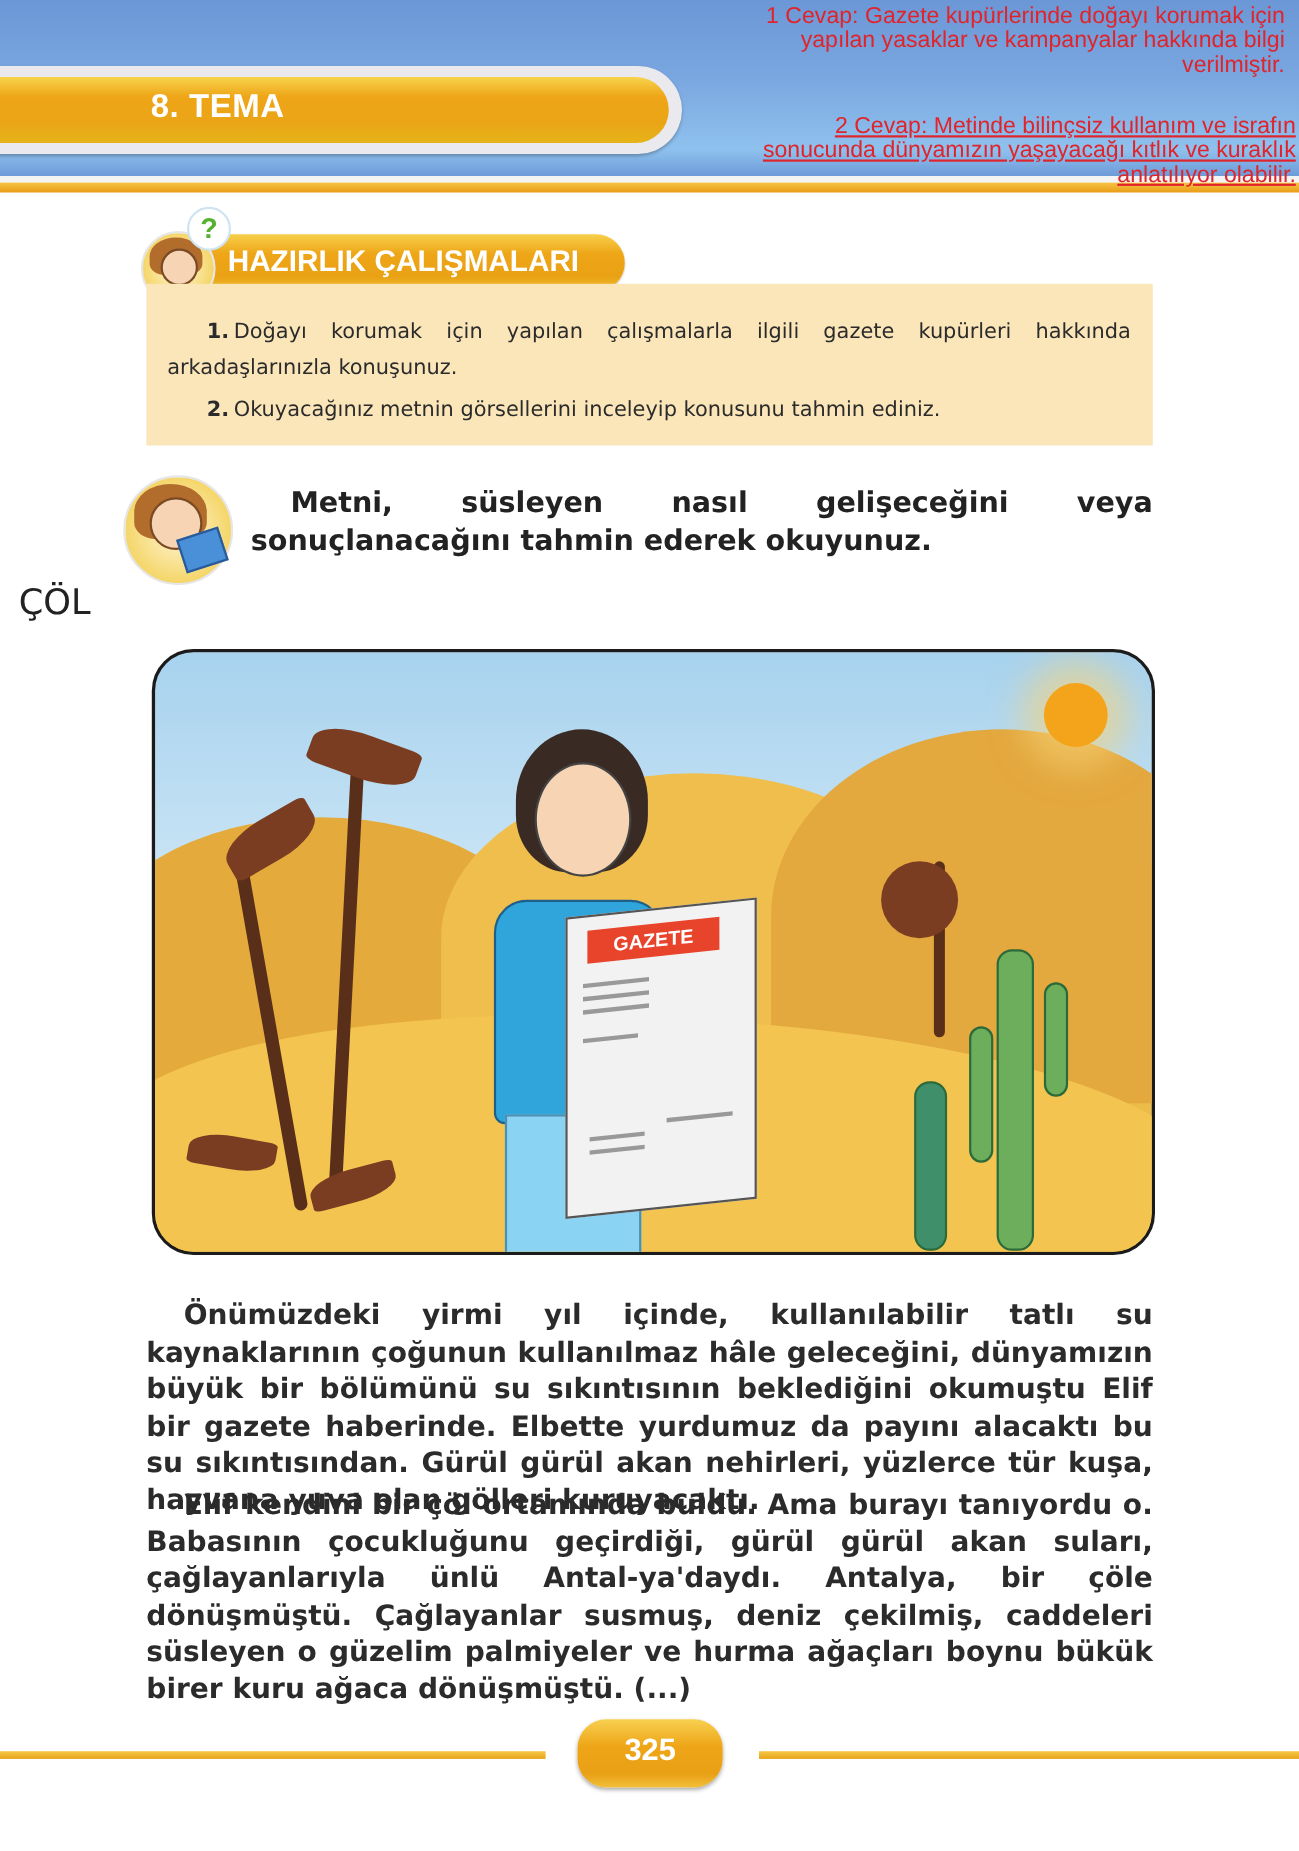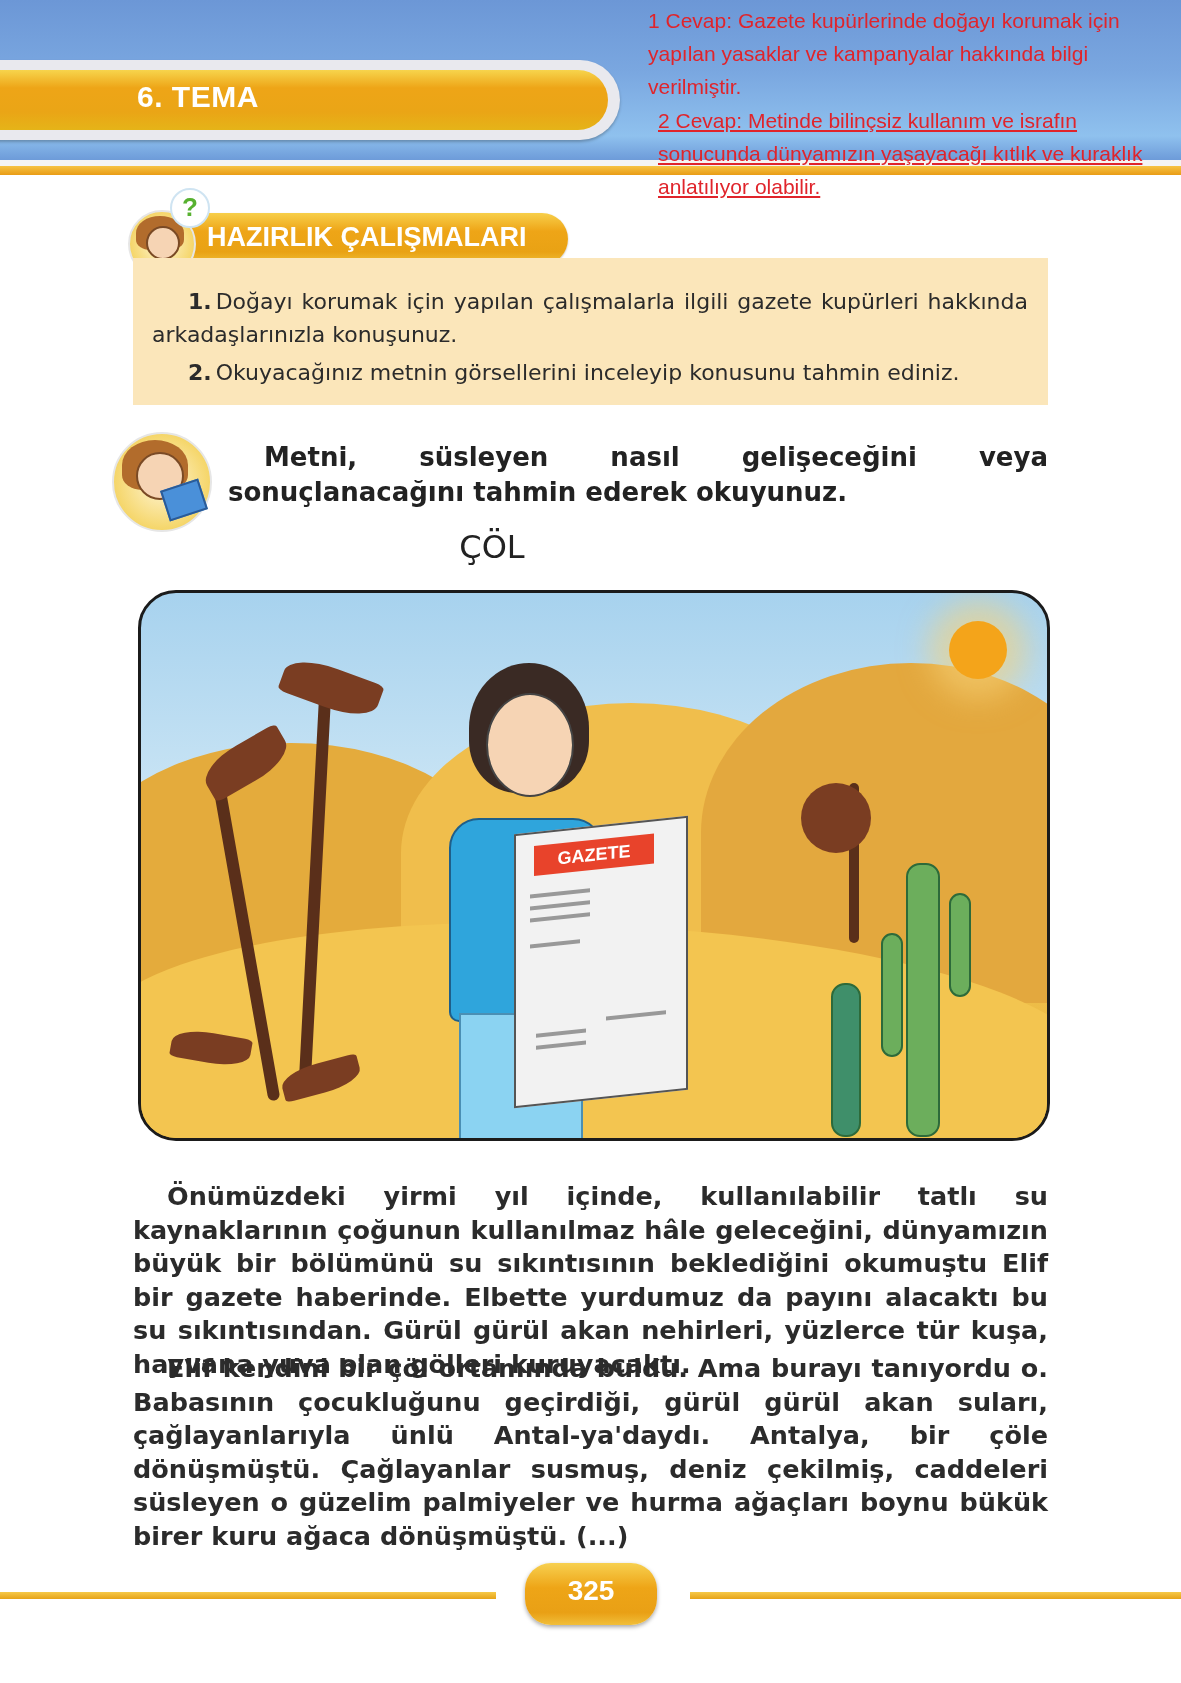--- a/index.html
+++ b/index.html
@@ -3,43 +3,43 @@
 <meta charset="utf-8">
 <style>
   html,body{margin:0;padding:0;}
   body{width:1181px;height:1683px;position:relative;background:#ffffff;overflow:hidden;font-family:"DejaVu Sans","Liberation Sans",sans-serif;color:#2a2a2a;}
   .header-band{position:absolute;left:0;top:0;width:1181px;height:160px;background:linear-gradient(180deg,#6c97d6 0%,#7aa7e0 45%,#8fc1ee 85%,#6d9bd9 100%);}
   .header-stripe-white{position:absolute;left:0;top:160px;width:1181px;height:6px;background:#f4f4f4;}
   .header-stripe-orange{position:absolute;left:0;top:166px;width:1181px;height:9px;background:linear-gradient(180deg,#f6c343,#e99c16);}
   .tema-pill-outer{position:absolute;left:-20px;top:60px;width:640px;height:80px;border-radius:0 42px 42px 0;background:#e9e9ee;box-shadow:0 2px 3px rgba(0,0,0,.25);}
   .tema-pill{position:absolute;left:-20px;top:70px;width:628px;height:60px;border-radius:0 32px 32px 0;background:linear-gradient(180deg,#f7d44c 0%,#eea517 30%,#eaa516 70%,#e5b418 100%);}
   .tema-label{position:absolute;left:137px;top:80px;font-family:"Liberation Sans",sans-serif;font-weight:bold;font-size:30px;color:#ffffff;letter-spacing:0.5px;}
-  .answer{position:absolute;font-family:"Liberation Sans",sans-serif;font-size:21px;line-height:33px;color:#e0242b;}
+  .answer{position:absolute;font-family:"Liberation Sans",sans-serif;font-size:21px;line-height:22px;color:#e0242b;text-align:right;}
   .answer-1{left:648px;top:4px;width:520px;}
   .answer-2{left:658px;top:104px;width:520px;text-decoration:underline;}
 
   .hazirlik-pill{position:absolute;left:170px;top:213px;width:398px;height:52px;border-radius:0 28px 28px 0;background:linear-gradient(180deg,#f7cf4a 0%,#eea517 35%,#e9a214 75%,#f0c23a 100%);box-shadow:0 1px 2px rgba(0,0,0,.25);}
   .hazirlik-label{position:absolute;left:207px;top:222px;font-family:"Liberation Sans",sans-serif;font-weight:bold;font-size:27px;color:#ffffff;}
   .avatar-circle{position:absolute;border-radius:50%;background:radial-gradient(circle at 50% 50%,#fff6d8 0%,#f5d66a 70%,#e8c24d 100%);border:2px solid #e6e6e6;}
   .avatar-1{left:128px;top:210px;width:64px;height:64px;}
   .avatar-2{left:112px;top:432px;width:96px;height:96px;}
   .question-bubble{position:absolute;left:170px;top:188px;width:36px;height:36px;border-radius:50%;background:#ffffff;border:2px solid #cfe4f2;color:#57b130;font-weight:bold;font-size:26px;text-align:center;line-height:34px;font-family:"Liberation Sans",sans-serif;}
   .girl-face{position:absolute;border-radius:50%;background:#f6d4b4;border:2px solid #7a4a25;}
   .girl-hair{position:absolute;background:#b26c2c;border-radius:50% 50% 30% 30%;}
   .book{position:absolute;background:#4a90d9;border:2px solid #2a5b98;transform:rotate(-18deg);}
 
   .prep-box{position:absolute;left:133px;top:258px;width:915px;height:147px;background:#fbe6ba;}
-  .prep-text{position:absolute;left:152px;width:876px;font-family:"DejaVu Sans",sans-serif;font-size:22px;line-height:33px;color:#2b2b2b;text-align:justify;}
+  .prep-text{position:absolute;left:152px;width:876px;font-family:"DejaVu Sans",sans-serif;font-size:19px;line-height:33px;color:#2b2b2b;text-align:justify;}
   .prep-1{top:285px;}
   .prep-2{top:356px;}
   .num{font-weight:bold;margin-right:4px;}
   .indent{display:inline-block;width:36px;}
 
   .instruction{position:absolute;left:228px;top:440px;width:820px;font-family:"DejaVu Sans",sans-serif;font-weight:bold;font-size:26px;line-height:35px;text-align:justify;color:#222;}
-  .story-title{position:absolute;left:0;width:984px;top:528px;text-align:center;font-family:"DejaVu Sans",sans-serif;font-size:32px;color:#222;}
+  .story-title{position:absolute;left:17px;width:984px;top:528px;font-family:"DejaVu Sans",sans-serif;font-size:32px;color:#222;}
 
   .illustration{position:absolute;left:138px;top:590px;width:906px;height:545px;border:3px solid #1b1b1b;border-radius:38px;overflow:hidden;background:linear-gradient(180deg,#a7d2ee 0%,#c7e3f4 35%,#e7b84b 36%,#f1bf45 100%);}
   .dune{position:absolute;border-radius:50% 50% 0 0;}
   .sun{position:absolute;right:40px;top:28px;width:58px;height:58px;border-radius:50%;background:#f4a41a;box-shadow:0 0 30px 20px rgba(246,210,120,.6);}
   .trunk{position:absolute;background:#5a2f1a;border-radius:6px;}
   .frond{position:absolute;background:#7a3d22;border-radius:50% 10% 50% 10%;}
   .cactus{position:absolute;background:#4e9a5a;border:2px solid #2d6a3a;border-radius:14px;}
   .girl-body{position:absolute;}
   .newspaper{position:absolute;left:373px;top:232px;width:170px;height:270px;background:#f2f2f2;border:2px solid #555;transform:skewY(-6deg);}
   .gazete-label{position:absolute;left:18px;top:12px;width:120px;height:30px;background:#e8432b;color:#fff;font-family:"Liberation Sans",sans-serif;font-weight:bold;font-size:18px;line-height:30px;text-align:center;}
@@ -55,21 +55,21 @@
   .footer-line-right{left:690px;width:491px;}
   .page-badge{position:absolute;left:525px;top:1563px;width:132px;height:62px;border-radius:26px;background:linear-gradient(180deg,#f7d050 0%,#eea517 40%,#e9a015 80%,#f1bf3a 100%);box-shadow:0 2px 4px rgba(0,0,0,.35);}
   .page-number{position:absolute;left:525px;top:1575px;width:132px;text-align:center;font-family:"Liberation Sans",sans-serif;font-weight:bold;font-size:28px;color:#ffffff;}
 </style>
 </head>
 <body>
 
 <div class="header-band"></div>
 <div class="tema-pill-outer"></div>
 <div class="tema-pill"></div>
-<div class="tema-label">6. TEMA</div>
+<div class="tema-label">8. TEMA</div>
 <div class="header-stripe-white"></div>
 <div class="header-stripe-orange"></div>
 
 <div class="answer answer-1">1 Cevap: Gazete kupürlerinde doğayı korumak için yapılan yasaklar ve kampanyalar hakkında bilgi verilmiştir.</div>
 <div class="answer answer-2">2 Cevap: Metinde bilinçsiz kullanım ve israfın sonucunda dünyamızın yaşayacağı kıtlık ve kuraklık anlatılıyor olabilir.</div>
 
 <div class="hazirlik-pill"></div>
 <div class="avatar-circle avatar-1">
   <div class="girl-hair" style="left:6px;top:4px;width:48px;height:34px;"></div>
   <div class="girl-face" style="left:16px;top:14px;width:30px;height:30px;"></div>

